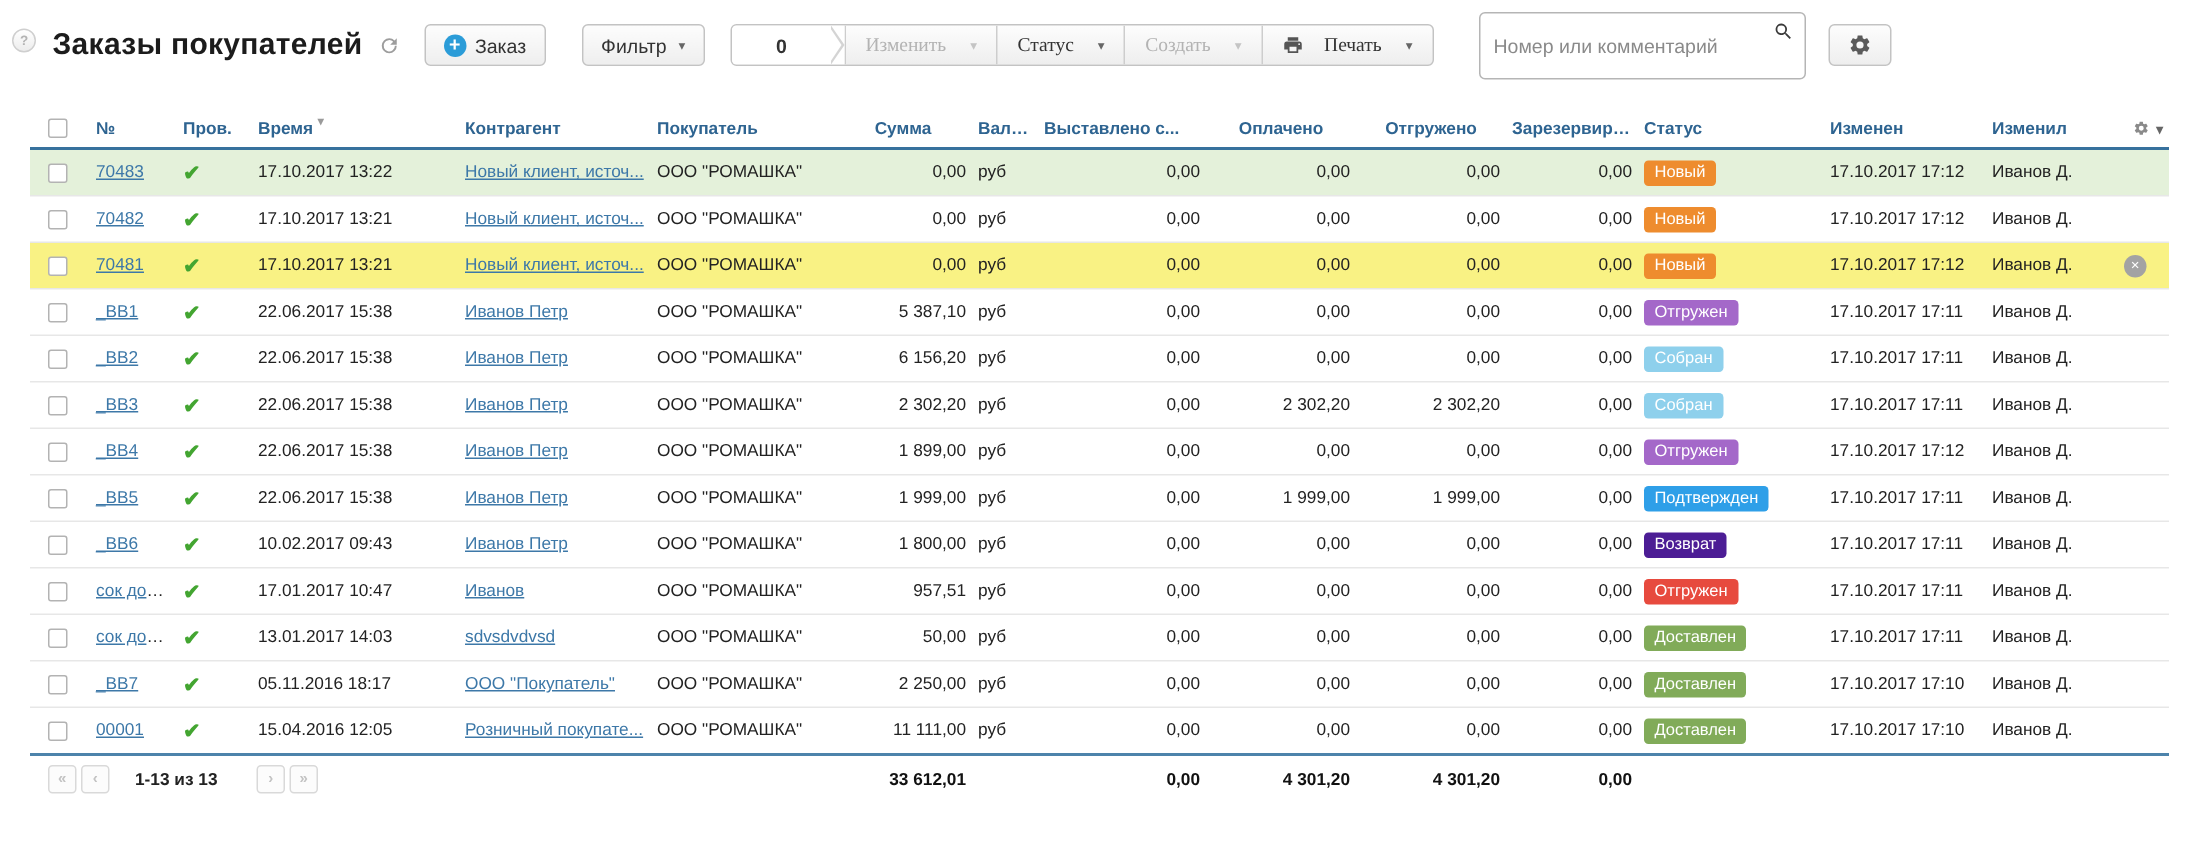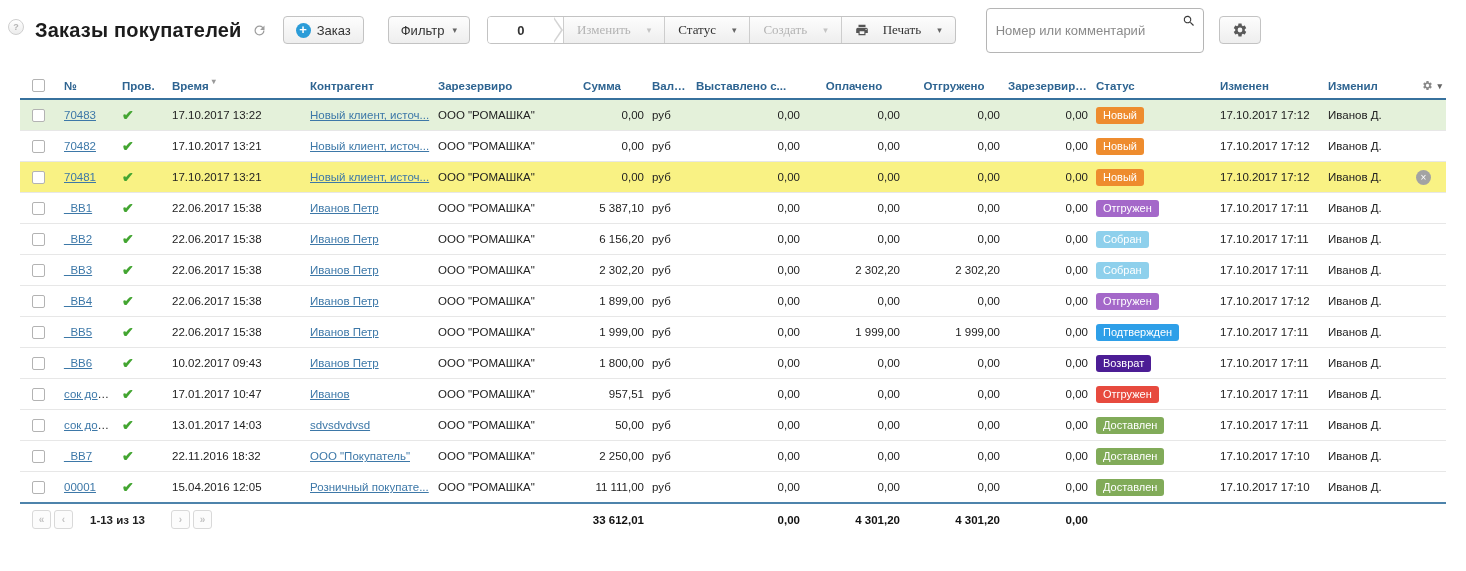--- a/index.html
+++ b/index.html
@@ -187,21 +187,21 @@
       <col style="width:88px">
       <col style="width:34px">
   </colgroup>
   <thead>
     <tr>
       <th class="c-check"><input type="checkbox" class="cb" style=""></th>
       <th><span>№</span></th>
       <th><span>Пров.</span></th>
       <th><span>Время</span><span class="sort-icon">▾</span></th>
       <th><span>Контрагент</span></th>
-      <th><span>Зарезервиро</span></th>
+      <th><span>Покупатель</span></th>
       <th class="num"><span>Сумма</span></th>
       <th><span>Валюта</span></th>
       <th><span>Выставлено с...</span></th>
       <th class="num"><span>Оплачено</span></th>
       <th class="num"><span>Отгружено</span></th>
       <th><span>Зарезервиро...</span></th>
       <th><span>Статус</span></th>
       <th><span>Изменен</span></th>
       <th><span>Изменил</span></th>
       <th>
@@ -412,21 +412,21 @@
     <td class="num">0,00</td>
     <td><span class="badge" style="background-color: rgb(129, 171, 89);">Доставлен</span></td>
     <td>17.10.2017 17:11</td>
     <td>Иванов Д.</td>
     <td><span class="close-icon" style="visibility: hidden;">×</span></td>
   </tr>
       <tr class="order-row">
     <td class="c-check"><input type="checkbox" class="cb" style=""></td>
     <td><a class="link" href="#">_BB7</a></td>
     <td><span class="check-icon">✔</span></td>
-    <td>22.11.2016 18:32</td>
+    <td>05.11.2016 18:17</td>
     <td><a class="link" href="#">ООО "Покупатель"</a></td>
     <td>ООО "РОМАШКА"</td>
     <td class="num">2 250,00</td>
     <td>руб</td>
     <td class="num">0,00</td>
     <td class="num">0,00</td>
     <td class="num">0,00</td>
     <td class="num">0,00</td>
     <td><span class="badge" style="background-color: rgb(129, 171, 89);">Доставлен</span></td>
     <td>17.10.2017 17:10</td>

